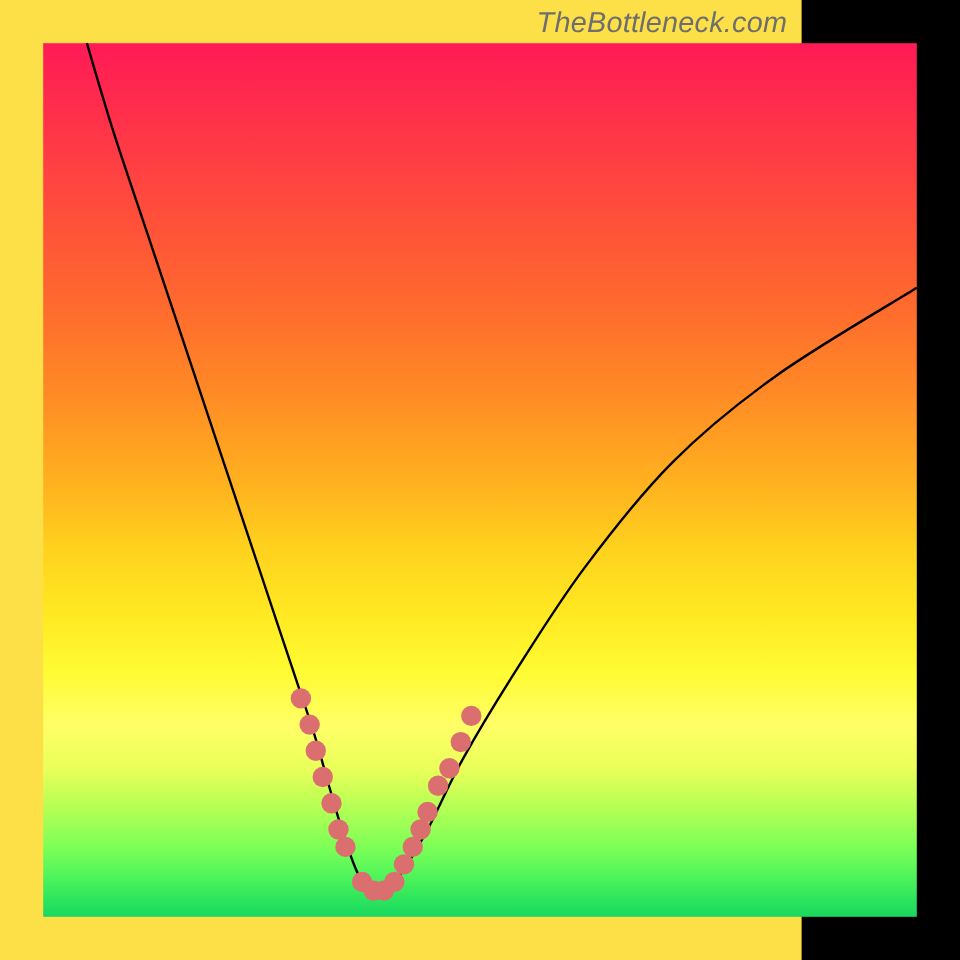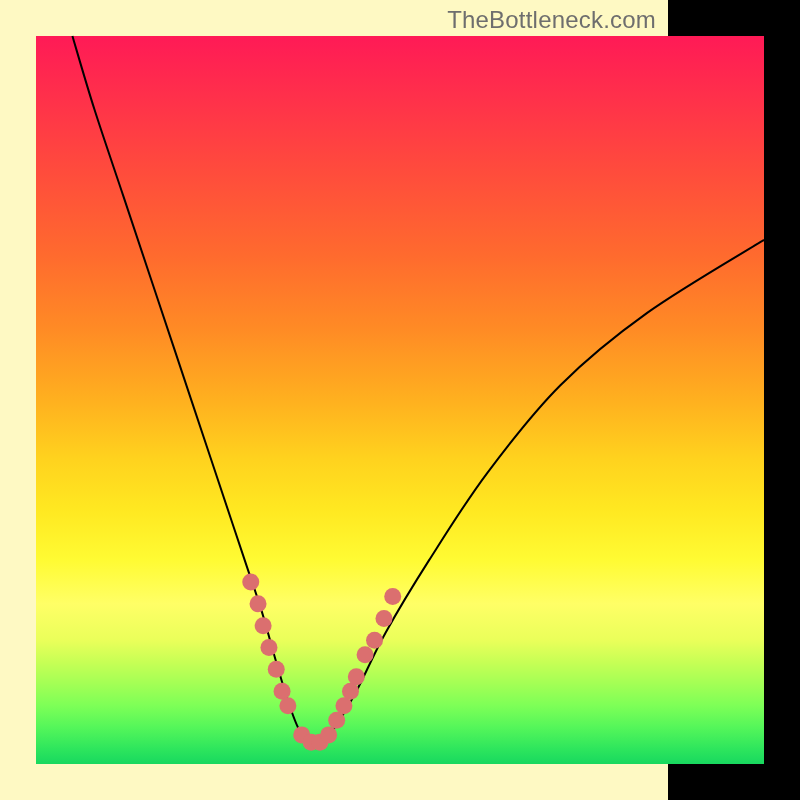--- a/index.html
+++ b/index.html
@@ -10,21 +10,22 @@
     background: #000;
     overflow: hidden;
     font-family: Arial, Helvetica, sans-serif;
   }
   .frame {
     position: absolute;
     left: 0;
     top: 0;
     width: 668px;
     height: 800px;
-    background: #fef9c3;
+    background: #fde047;
+    font-style: italic;
   }
   .plot {
     position: absolute;
     left: 36px;
     top: 36px;
     width: 728px;
     height: 728px;
     
     background: linear-gradient(
       to bottom,

